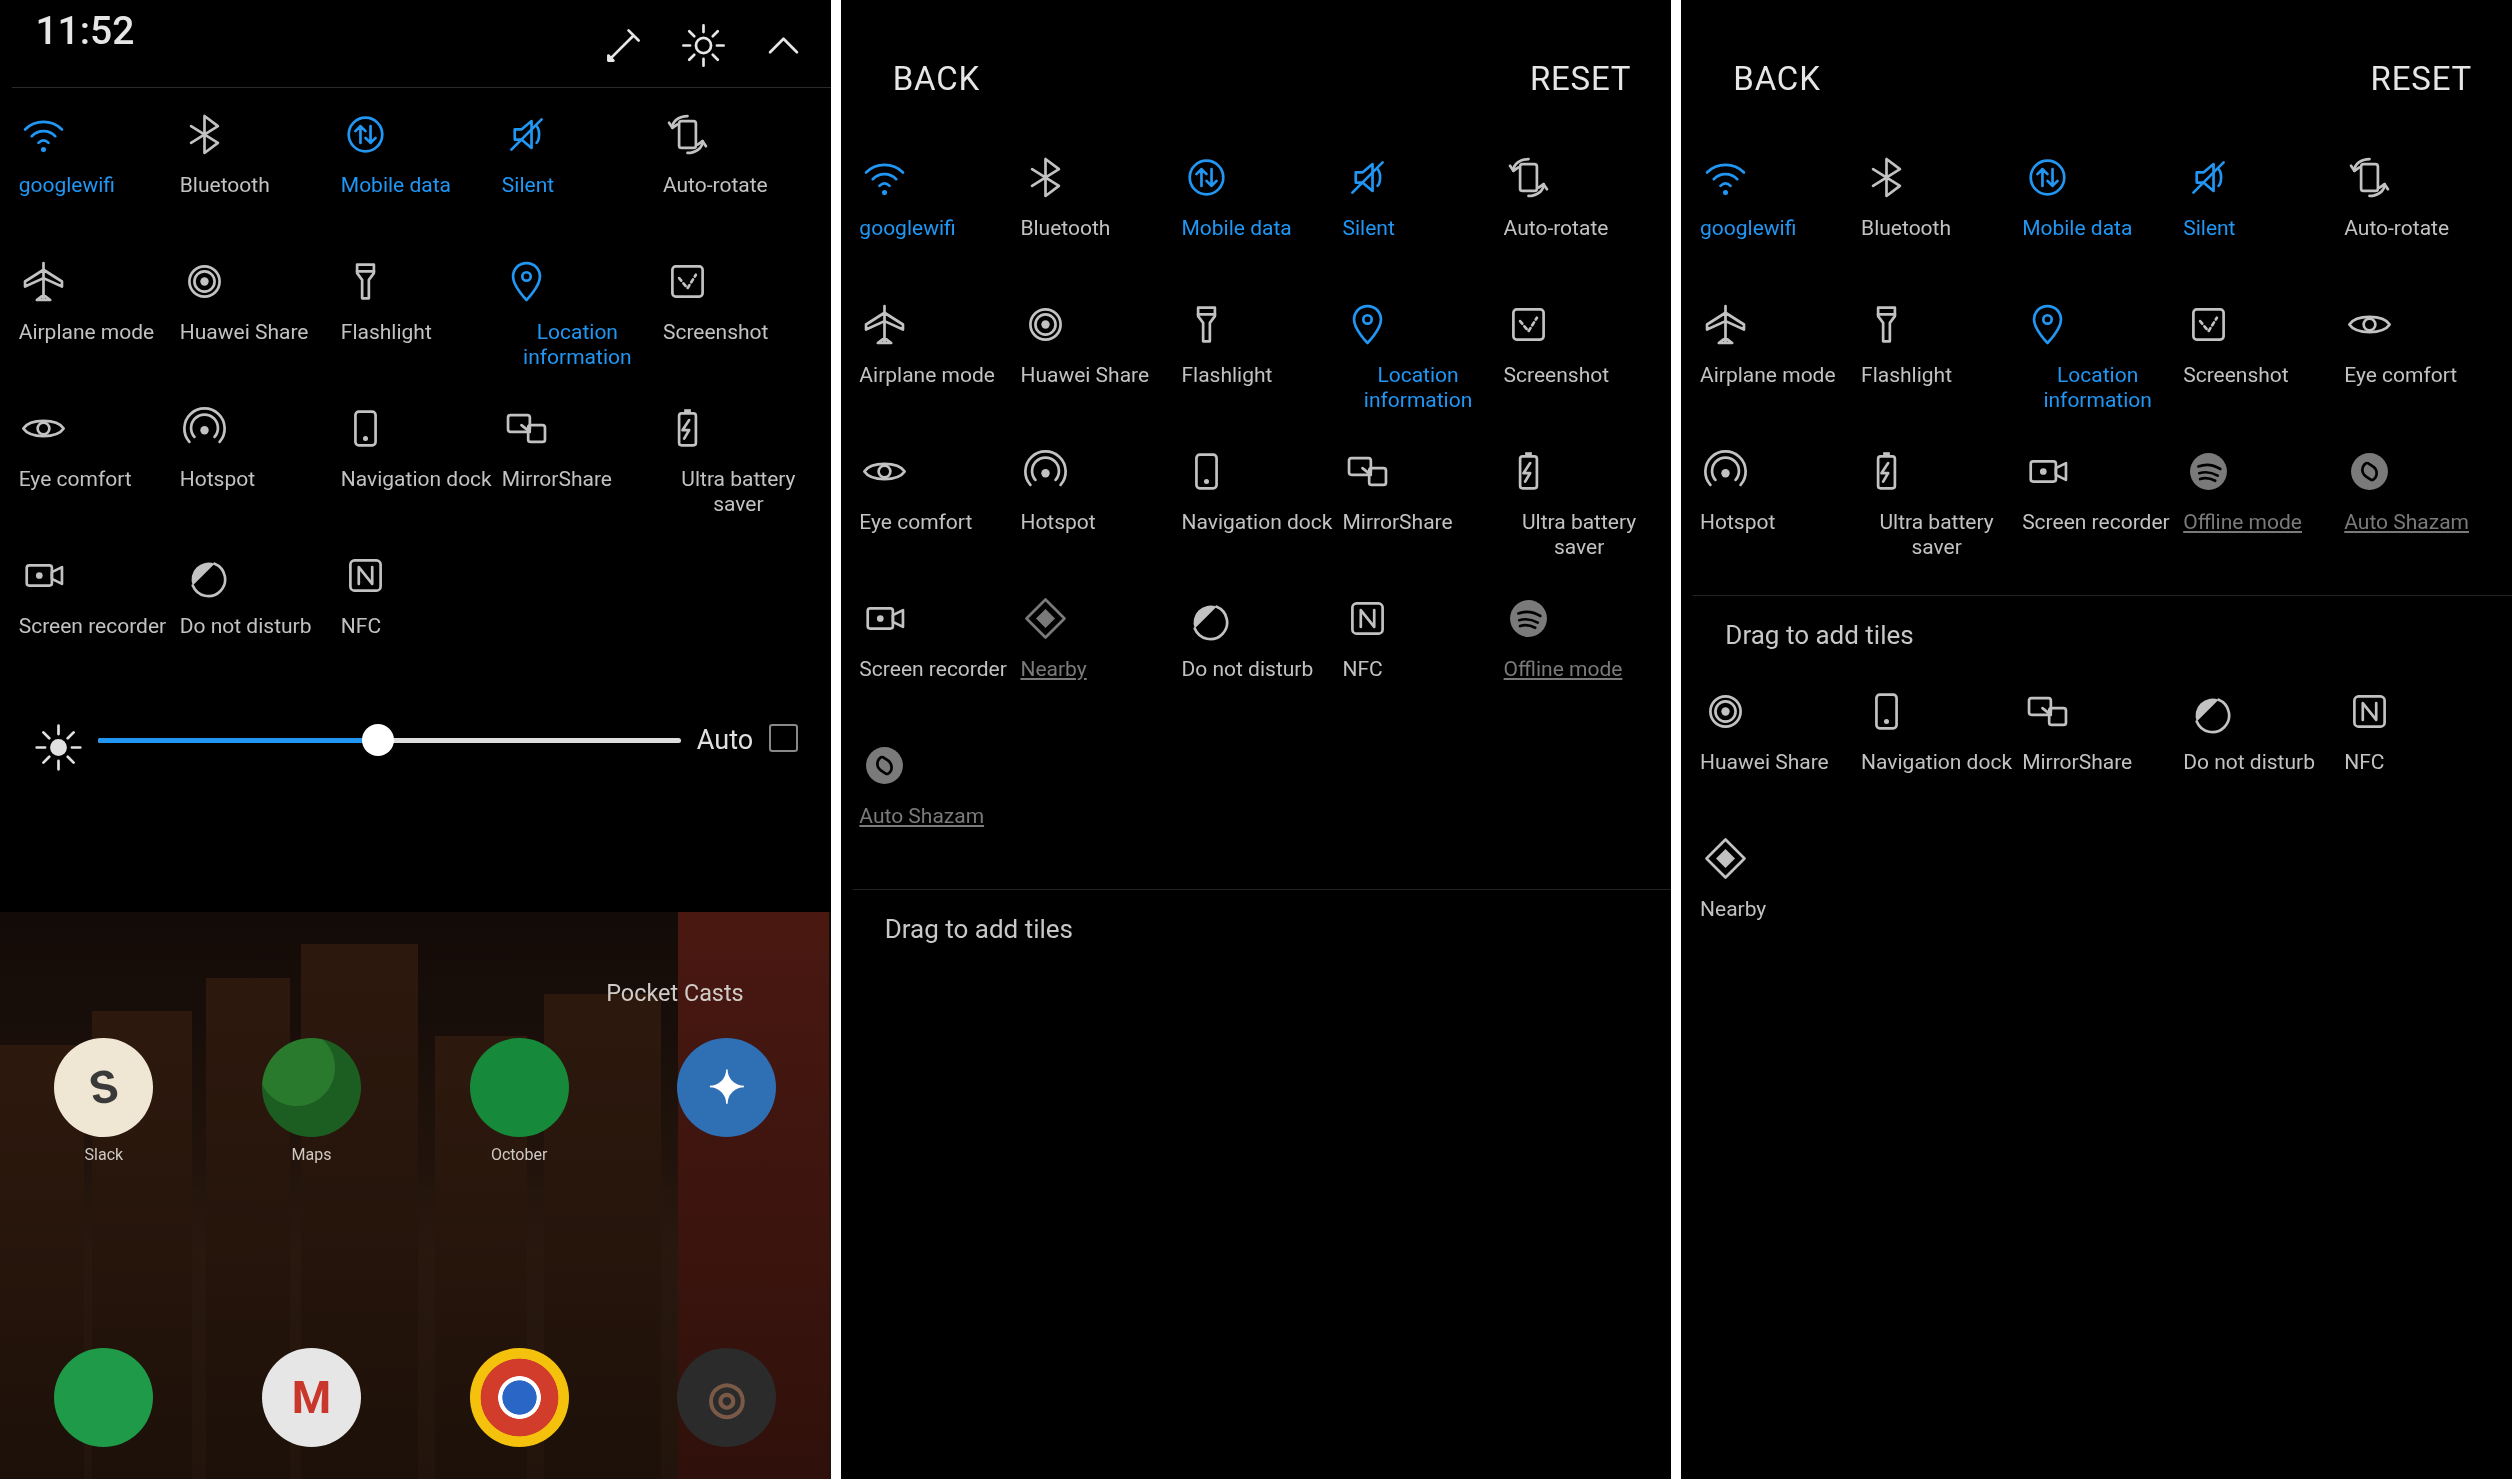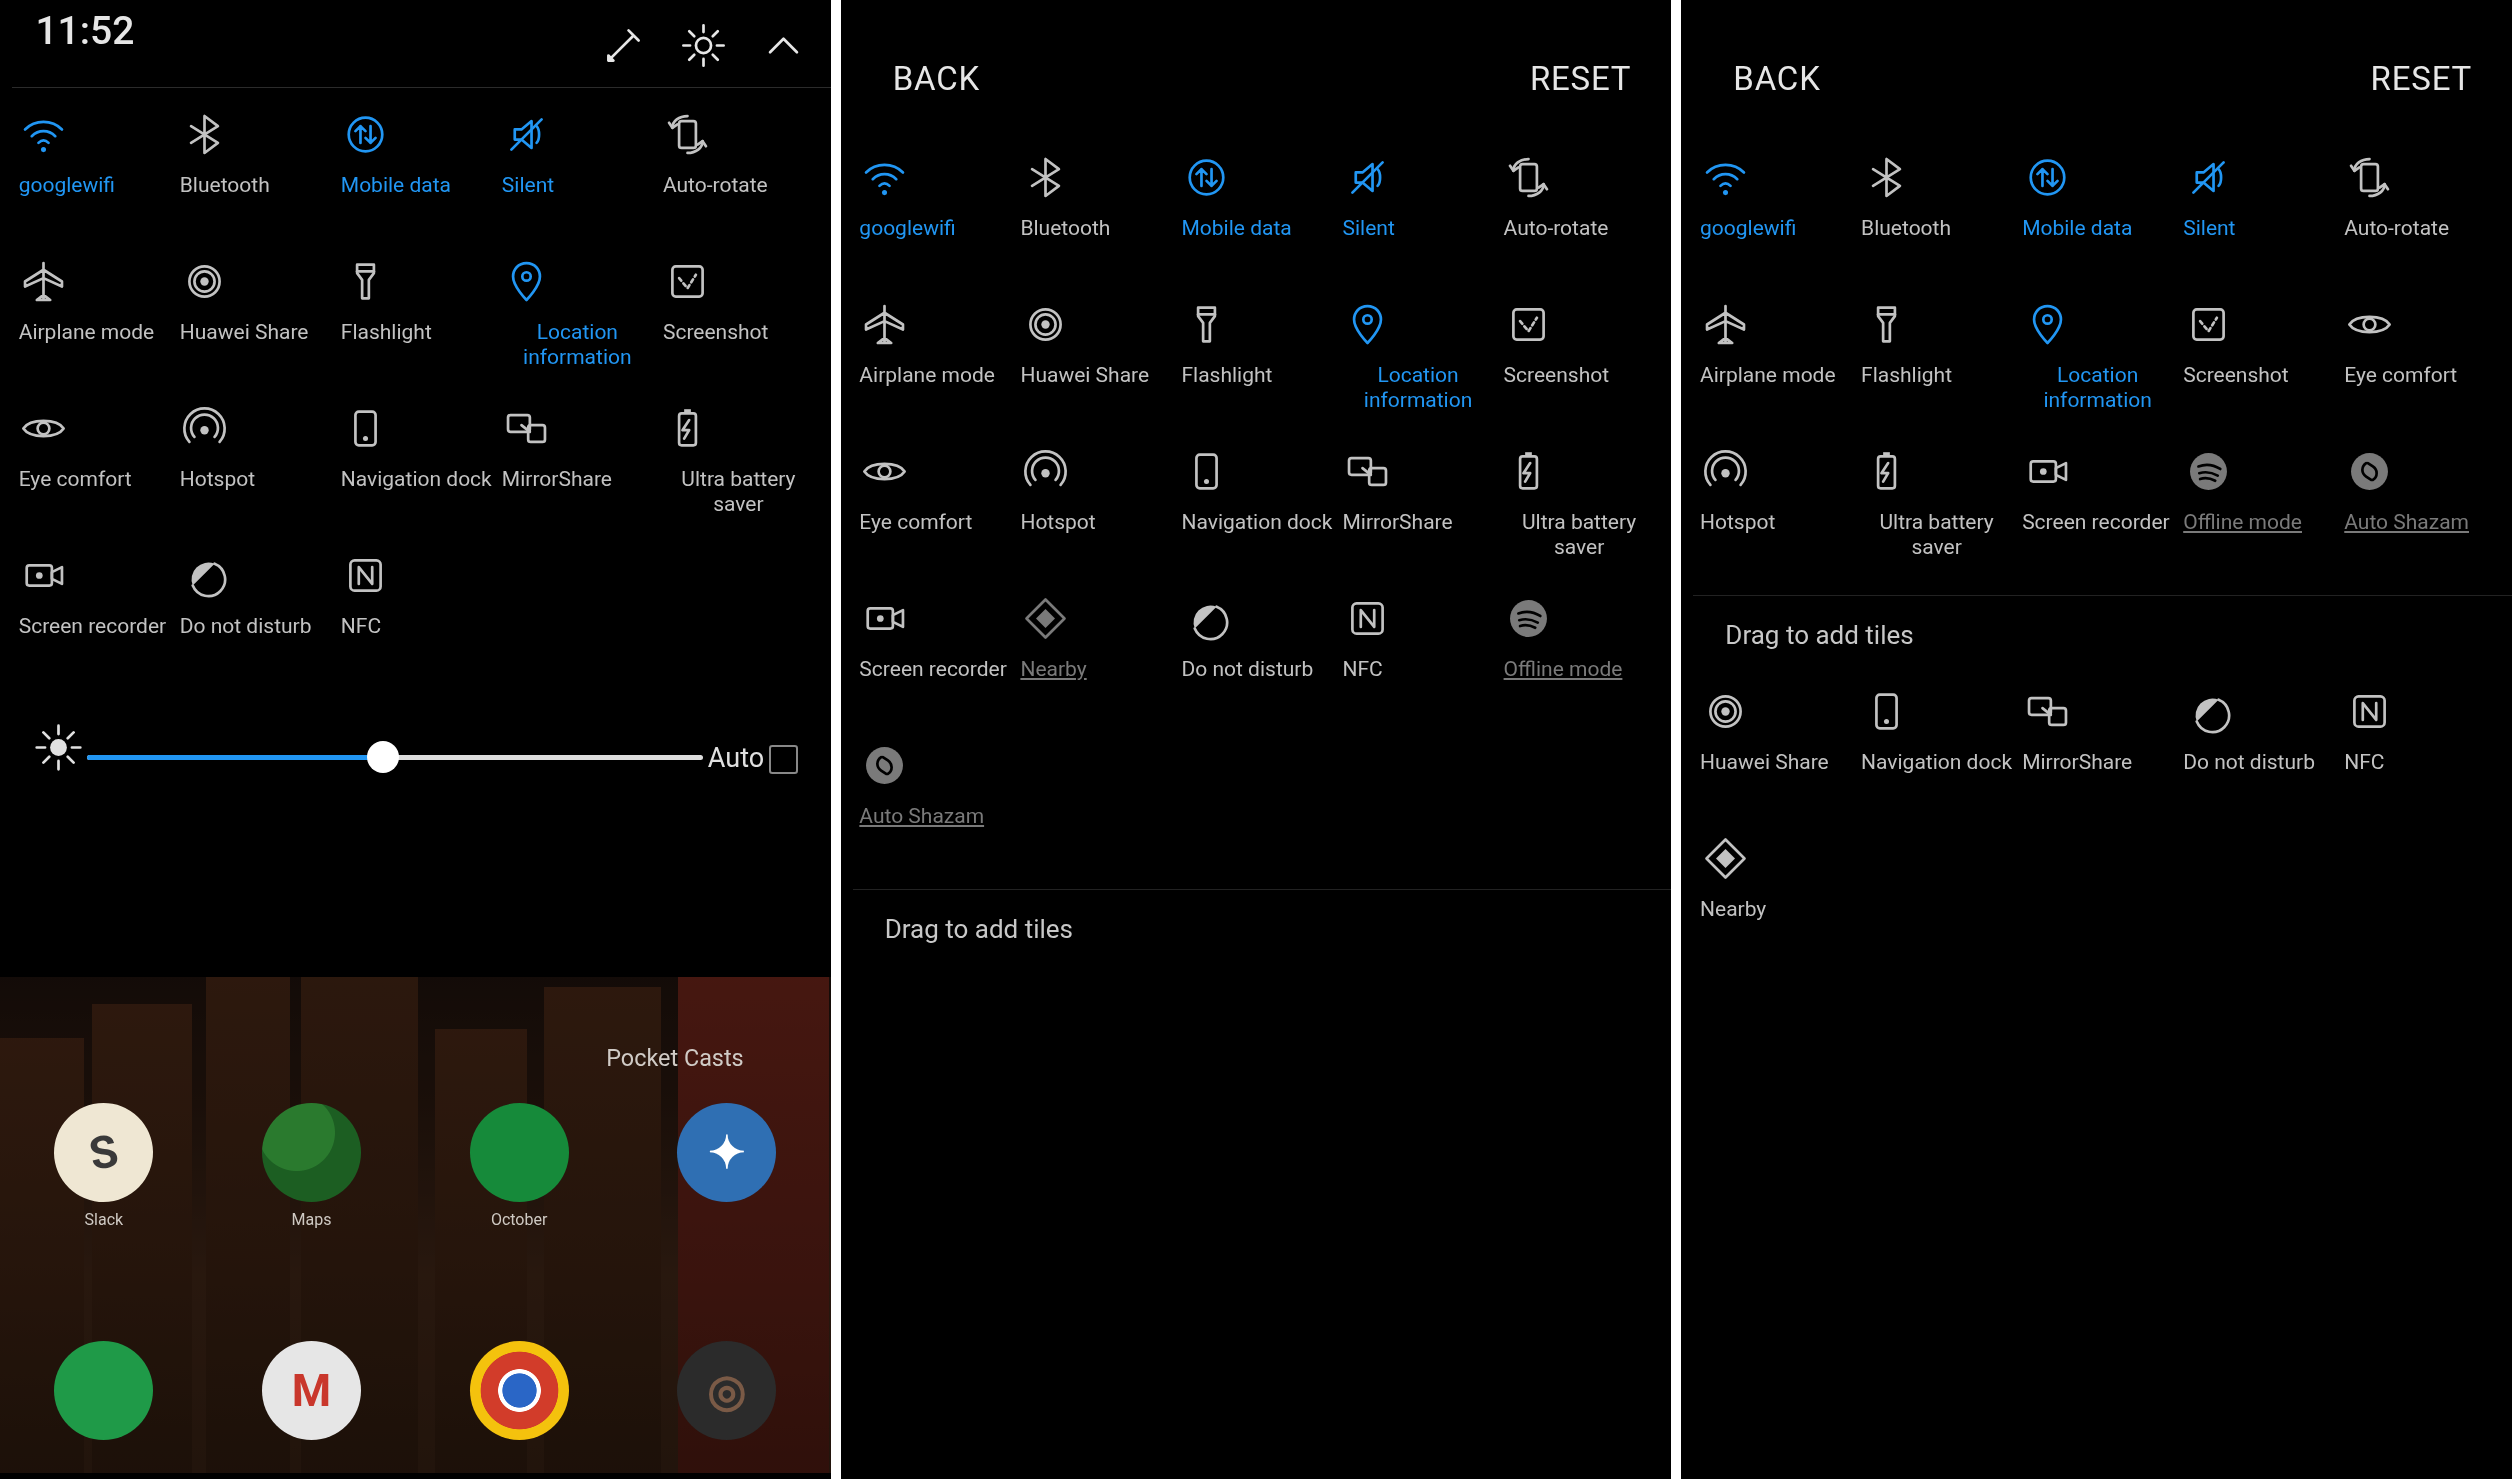--- a/index.html
+++ b/index.html
@@ -23,30 +23,30 @@
   .tile .lbl { font-size:21px; text-align:center; margin-top:13.4px; line-height:1.2; max-width:151px; }
   .active .lbl, .active .ic { color:#2196f3; }
   .inactive .lbl { color:#c2c2c2; }
   .inactive .ic { color:#c2c2c2; }
   .ghost .lbl { color:#7a7a7a;text-decoration:underline; }
   .ghost .ic { color:#7a7a7a; }
   svg { width:47px; height:47px; }
   svg * { stroke:currentColor; stroke-width:3.2; fill:none; stroke-linecap:round; stroke-linejoin:round; }
   svg .fill { fill:currentColor; stroke:none; }
   
-  .bright { display:flex; align-items:flex-end; gap:5px; padding:25px 33px 25px 23.4px; }
+  .bright { display:flex; align-items:flex-start; gap:16px; padding:25px 33px 25px 23.4px; }
   .bright .bicon { color:#e0e0e0; }
   .track-wrap { flex:1; position:relative; height:33px; display:flex; align-items:center; }
   .track-bg { position:absolute; left:0; right:0; height:5px; background:#ddd; border-radius:2.5px; }
   .track-fg { position:absolute; left:0; height:5px; background:#2196f3; border-radius:2.5px; }
   .thumb { position:absolute; width:32px; height:32px; background:#fff; border-radius:50%; top:50%; transform:translate(-50%,-50%); }
   .auto-lbl { font-size:27px; color:#e0e0e0; }
   .chk { width:28.5px; height:28.5px; border:2.5px solid #888; border-radius:3.3px; }
   
-  .wall { position:absolute; left:0; right:0; bottom:7px; height:496px; overflow:hidden; }
+  .wall { position:absolute; left:0; right:0; bottom:0; height:568px; overflow:hidden; }
   .skyline { position:absolute; inset:0; background:
      linear-gradient(180deg,#2c1a12 0%, #3a2216 25%, #5a3520 60%, #4c2e1b 100%); }
   .bld { position:absolute; bottom:0; background:linear-gradient(180deg,#6b3a20,#3e2414); opacity:.9; }
   .bld.a{left:0;width:84px;height:435px;}
   .bld.b{left:92px;width:100px;height:469px;}
   .bld.c{left:206px;width:84px;height:502px;}
   .bld.d{left:301px;width:117px;height:536px;}
   .bld.e{left:435px;width:92px;height:444px;}
   .bld.f{left:544px;width:117px;height:486px;}
   .bld.g{left:678px;width:151px;height:586px; background:linear-gradient(180deg,#b23a2a,#6d2318);}

